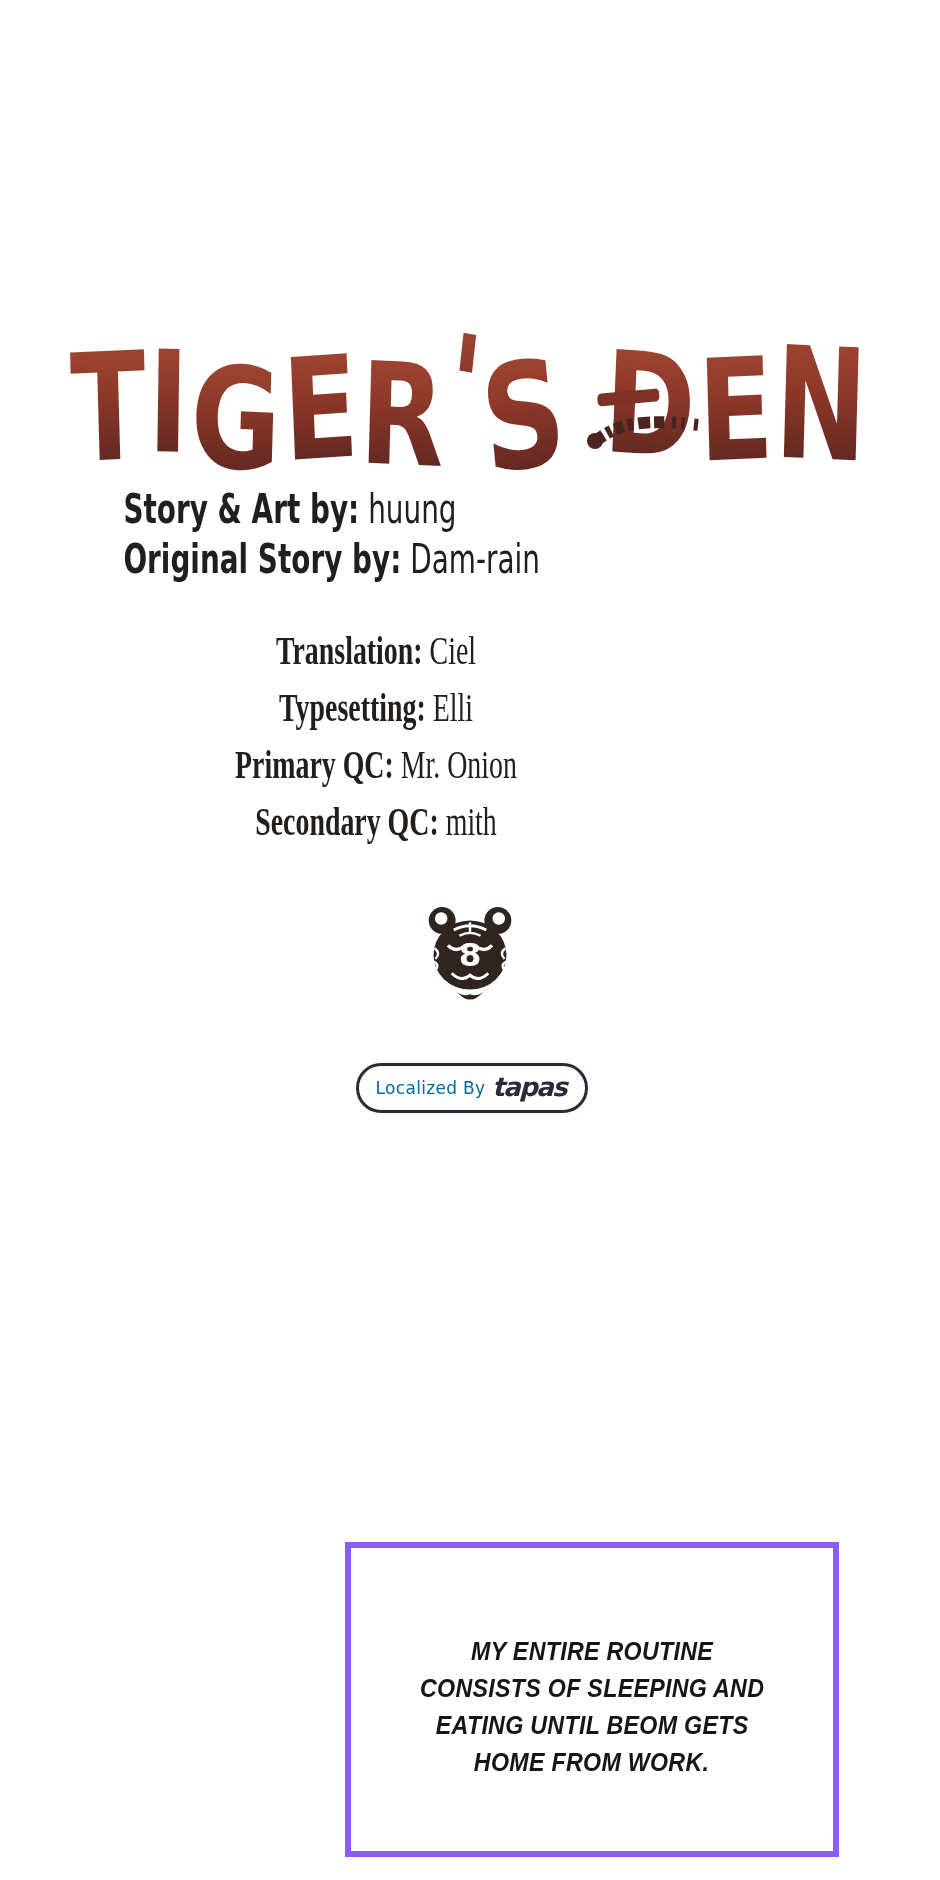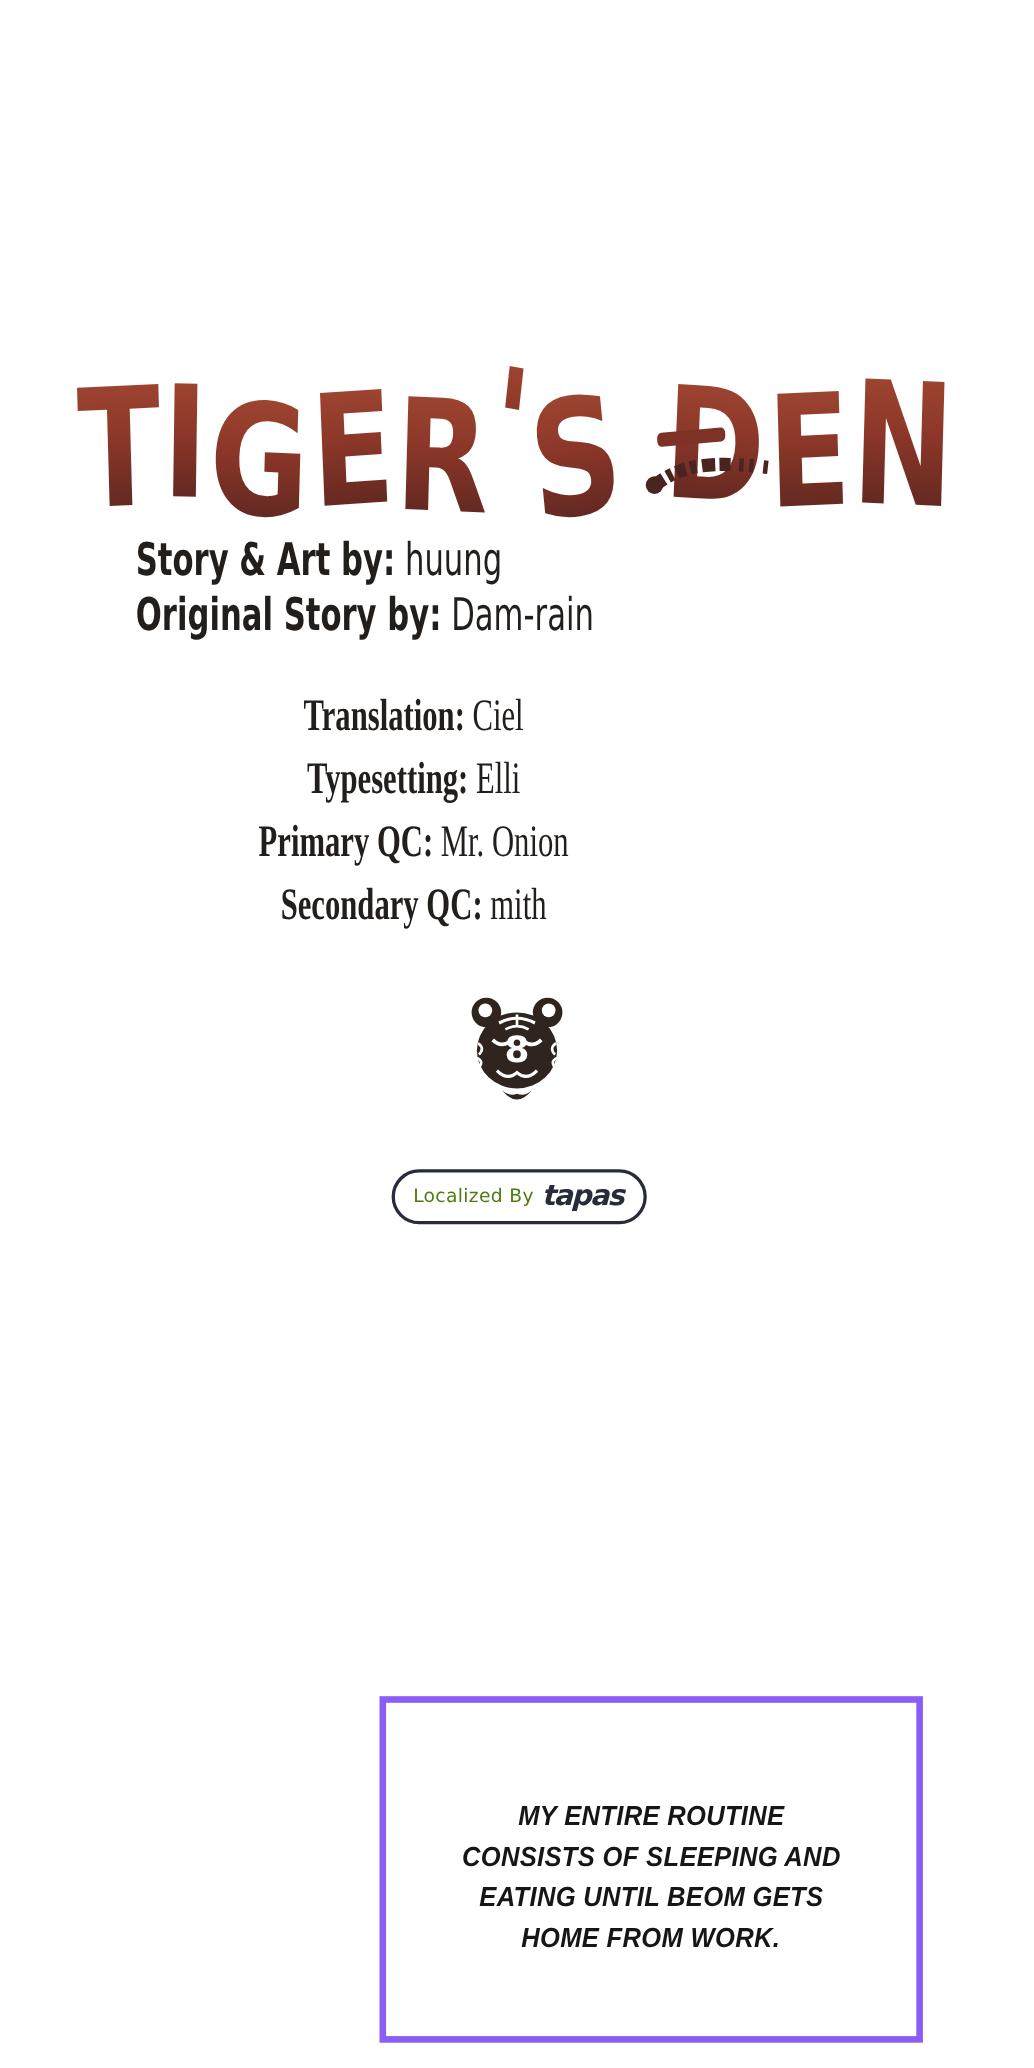--- a/index.html
+++ b/index.html
@@ -47,21 +47,21 @@
 
   
   .episode-icon{position:absolute;left:422px;top:898px;width:96px;height:112px;}
 
   
   .badge{
     position:absolute;left:356px;top:1063px;width:232px;height:50px;
     border:3px solid #272b3a;border-radius:28px;background:#ffffff;
     display:flex;align-items:center;justify-content:center;gap:9px;box-sizing:border-box;
   }
-  .badge-prefix{font-size:17px;color:#4d7c0f;letter-spacing:0.3px;}
+  .badge-prefix{font-size:17px;color:#0369a1;letter-spacing:0.3px;}
   .badge-brand{
     font-size:26px;font-weight:800;font-style:italic;color:#272b3a;
     letter-spacing:-1.5px;transform:skewX(-4deg);padding-bottom:3px;
   }
 
   
   .panel{
     position:absolute;left:345px;top:1542px;width:494px;height:315px;
     border:6px solid #8b5cf6;background:#ffffff;box-sizing:border-box;
     display:flex;flex-direction:column;justify-content:center;align-items:center;

